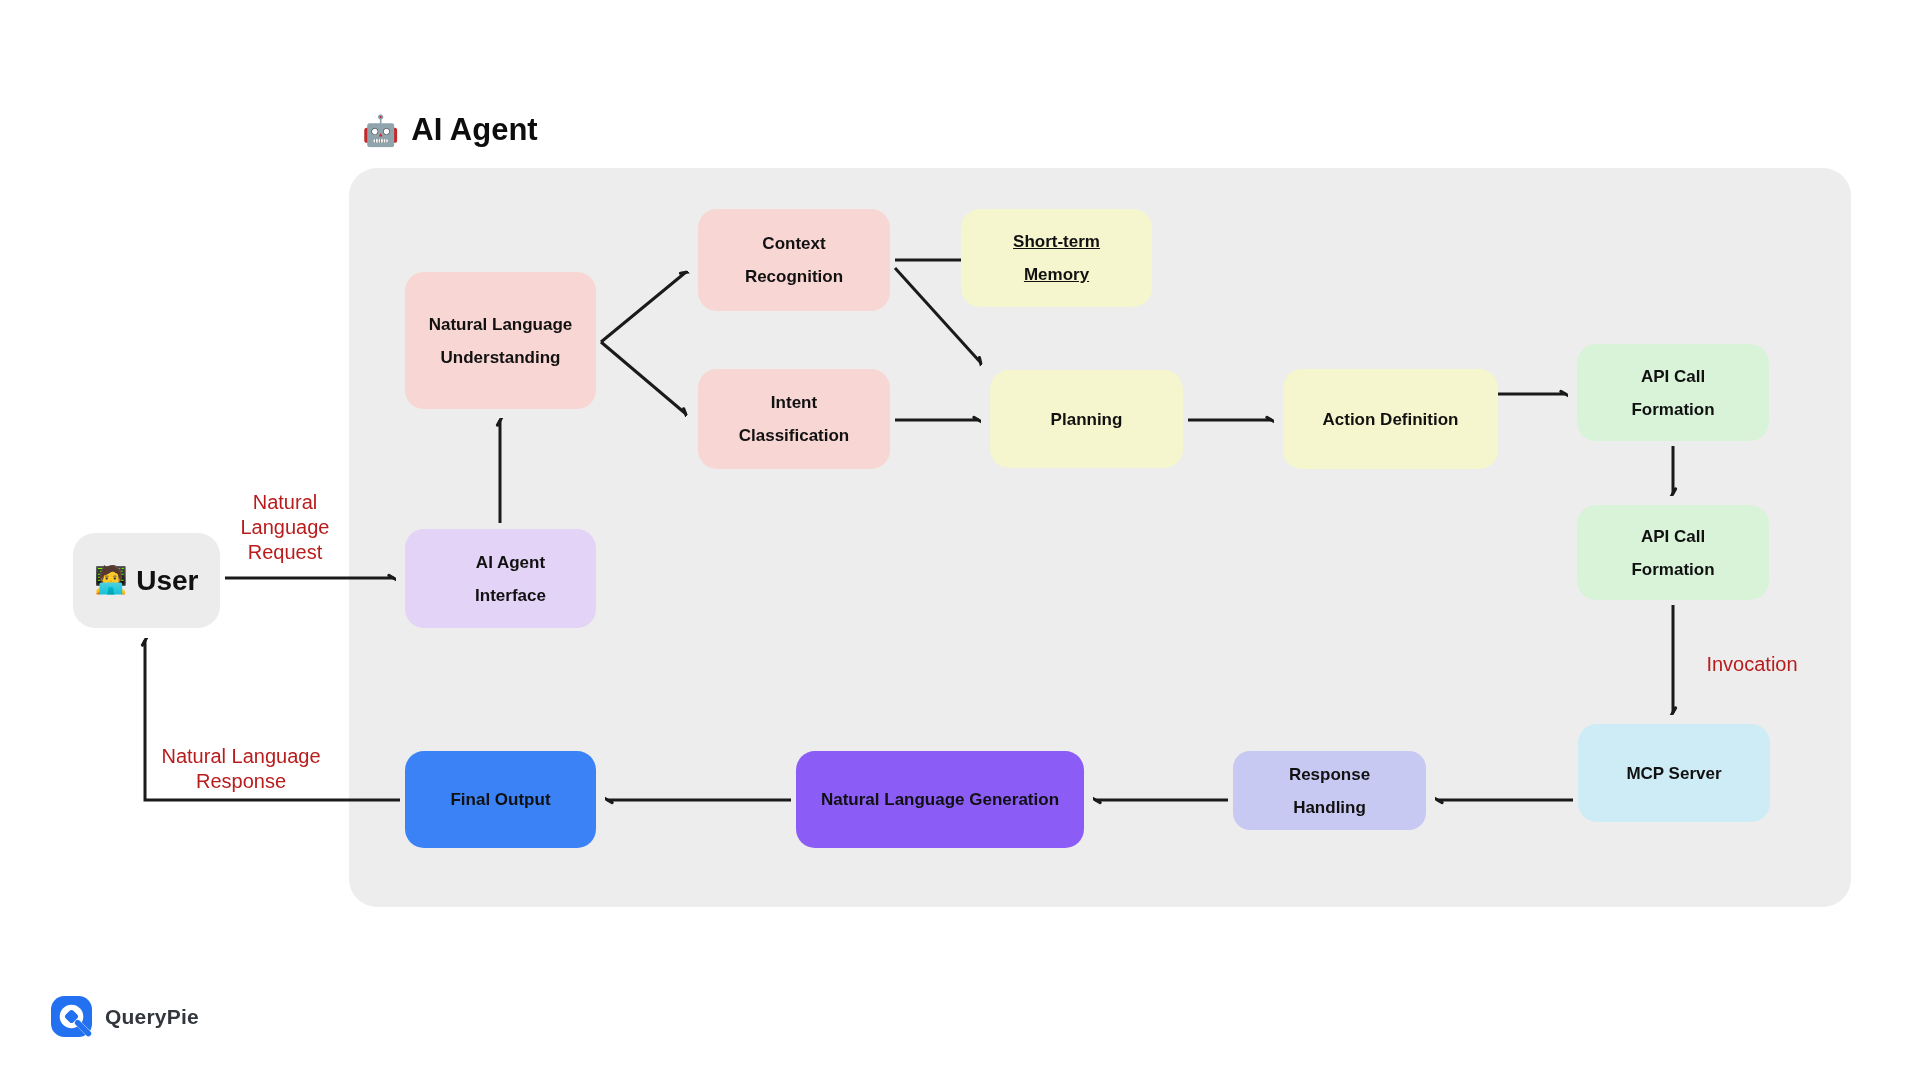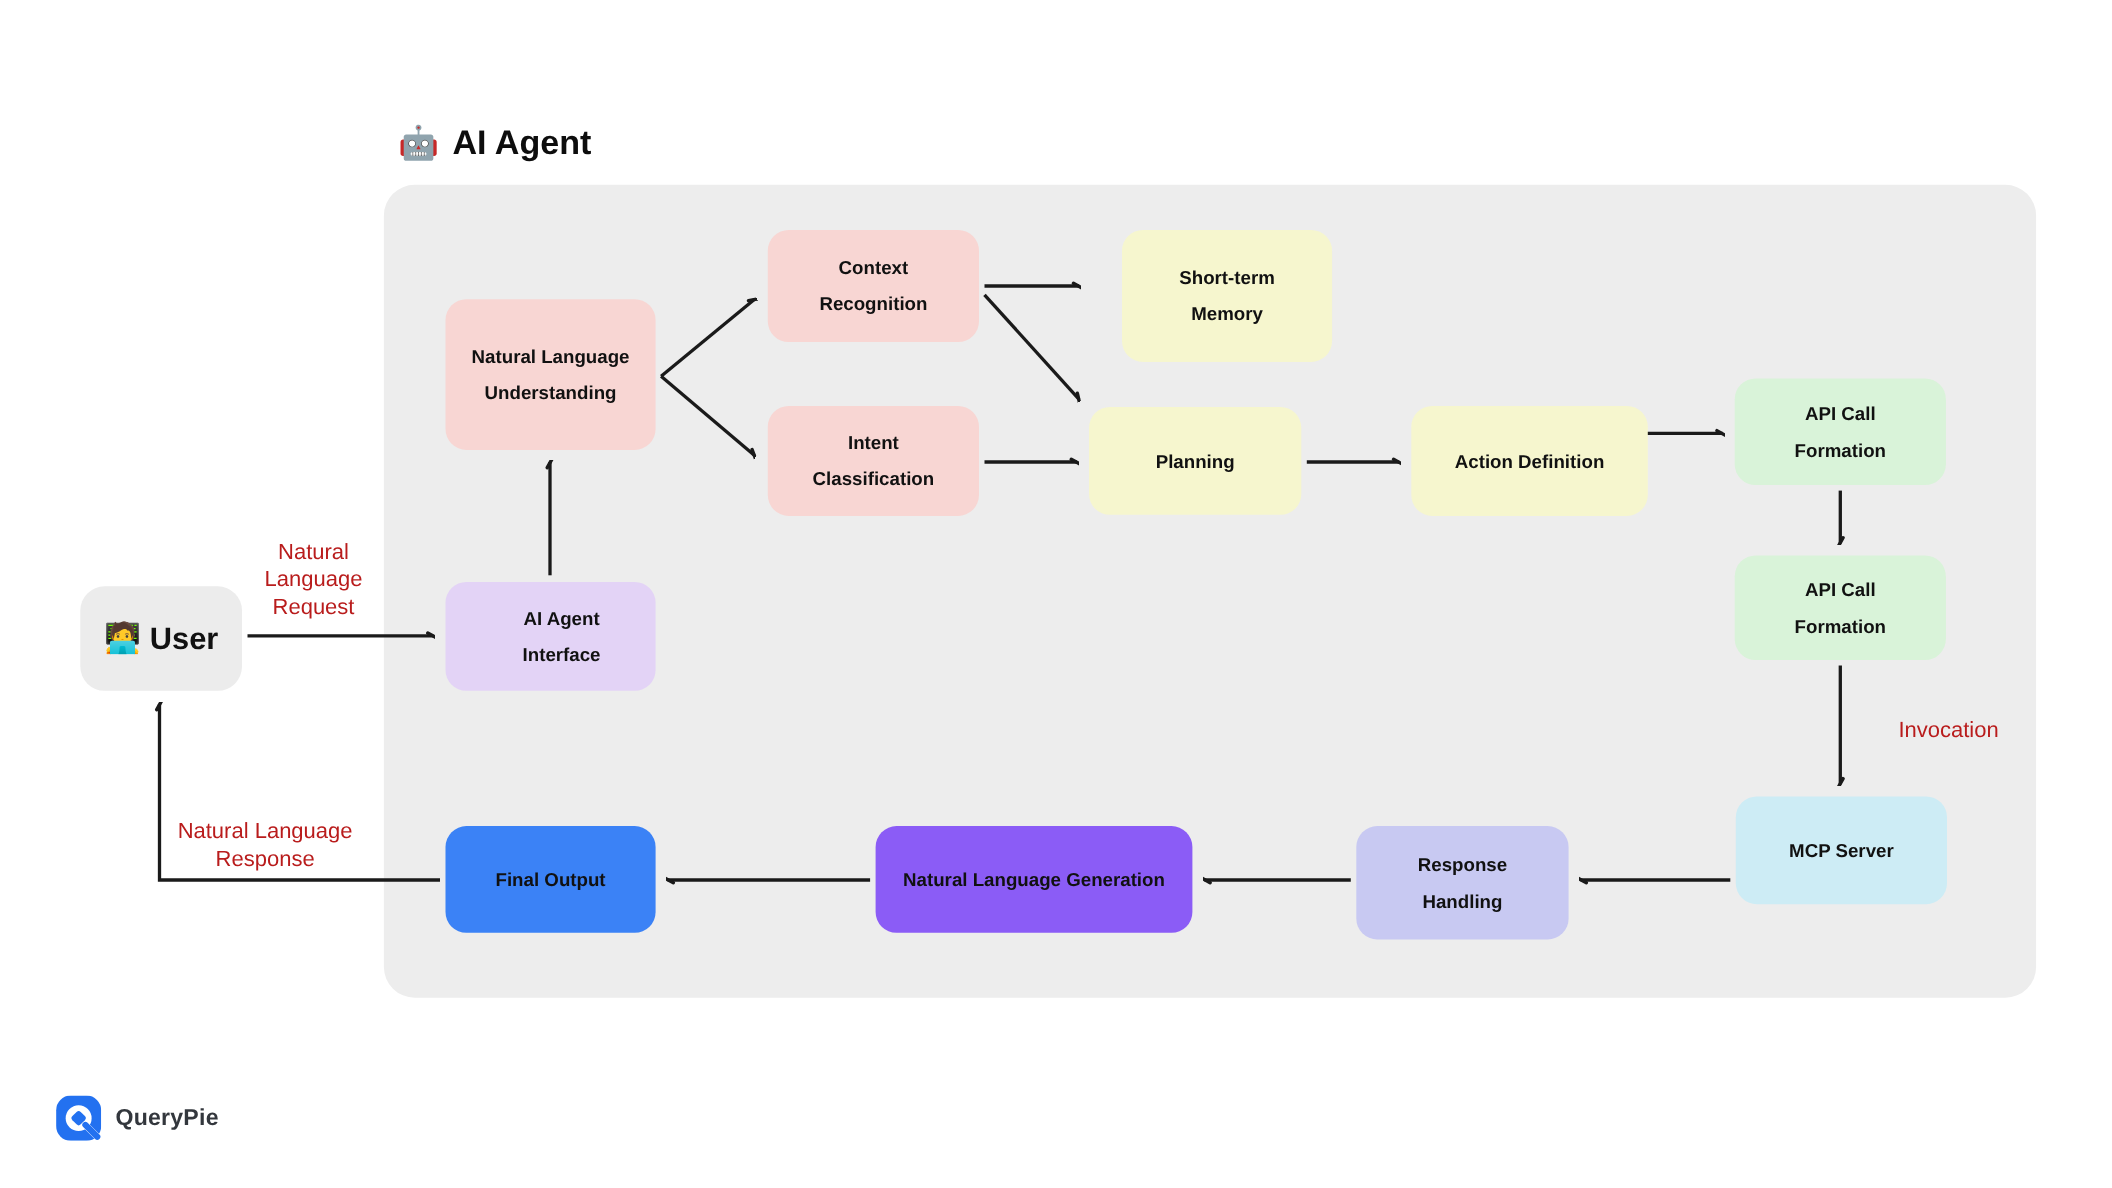--- a/index.html
+++ b/index.html
@@ -31,45 +31,45 @@
     text-align: center;
     border-radius: 19px;
     font-size: 17px; font-weight: 700; line-height: 33px;
     color: #111111;
     padding: 8px 20px;
   }
   
   #node-nlu              { left: 405px;  top: 272px; width: 191px; height: 137px; }
   #node-context          { left: 698px;  top: 209px; width: 192px; height: 102px; }
   #node-intent           { left: 698px;  top: 369px; width: 192px; height: 100px; }
-  #node-stm              { left: 1020px;  top: 209px; width: 191px; height: 120px; }
+  #node-stm              { left: 961px;  top: 209px; width: 191px; height: 98px; text-decoration: underline; }
   #node-planning         { left: 990px;  top: 370px; width: 193px; height: 98px;  }
   #node-action           { left: 1283px; top: 369px; width: 215px; height: 100px; }
   #node-api1             { left: 1577px; top: 344px; width: 192px; height: 97px;  }
   #node-api2             { left: 1577px; top: 505px; width: 192px; height: 95px;  }
   #node-mcp              { left: 1578px; top: 724px; width: 192px; height: 98px;  }
-  #node-response         { left: 1233px; top: 751px; width: 193px; height: 103px;  }
+  #node-response         { left: 1233px; top: 751px; width: 193px; height: 79px; border-radius: 17px;  }
   #node-nlg              { left: 796px;  top: 751px; width: 288px; height: 97px;  }
   #node-final            { left: 405px;  top: 751px; width: 191px; height: 97px;  }
   #node-interface        { left: 405px;  top: 529px; width: 191px; height: 99px;  }
   #node-user {
     left: 73px; top: 533px; width: 147px; height: 95px;
     border-radius: 22px;
     font-size: 28px; font-weight: 700;
     gap: 8px; padding: 8px 10px;
   }
   #node-user .emoji { font-size: 27px; font-weight: 400; }
   .edge-label {
     position: absolute;
     font-size: 20px; font-weight: 500; line-height: 25px;
     color: #b91c1c; text-align: center;
   }
   #label-request  { left: 223px;  top: 490px; width: 124px; }
   #label-response { left: 148px;  top: 744px; width: 186px; }
-  #label-invocation { left: 1687px; top: 652px; width: 130px; text-align: right; }
+  #label-invocation { left: 1687px; top: 652px; width: 130px; text-align: center; }
   svg.edges { position: absolute; left: 0; top: 0; }
   .footer-brand {
     position: absolute;
     left: 51px; top: 996px;
     display: flex; align-items: center; gap: 13px;
   }
   .brand-text { font-size: 21px; font-weight: 700; color: #33373d; letter-spacing: 0.2px; }
 </style>
 </head>
 <body>

